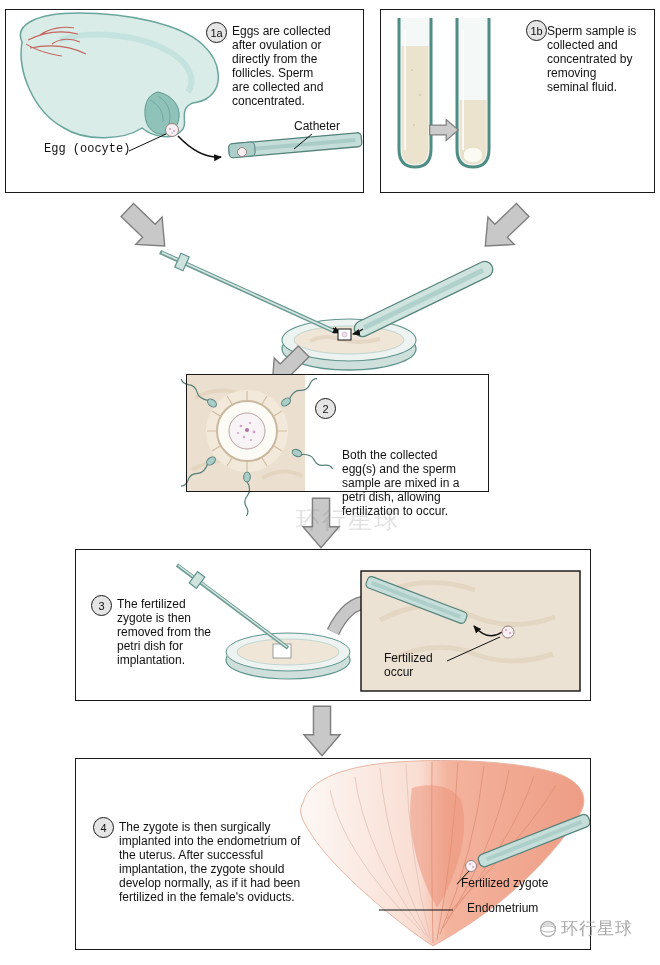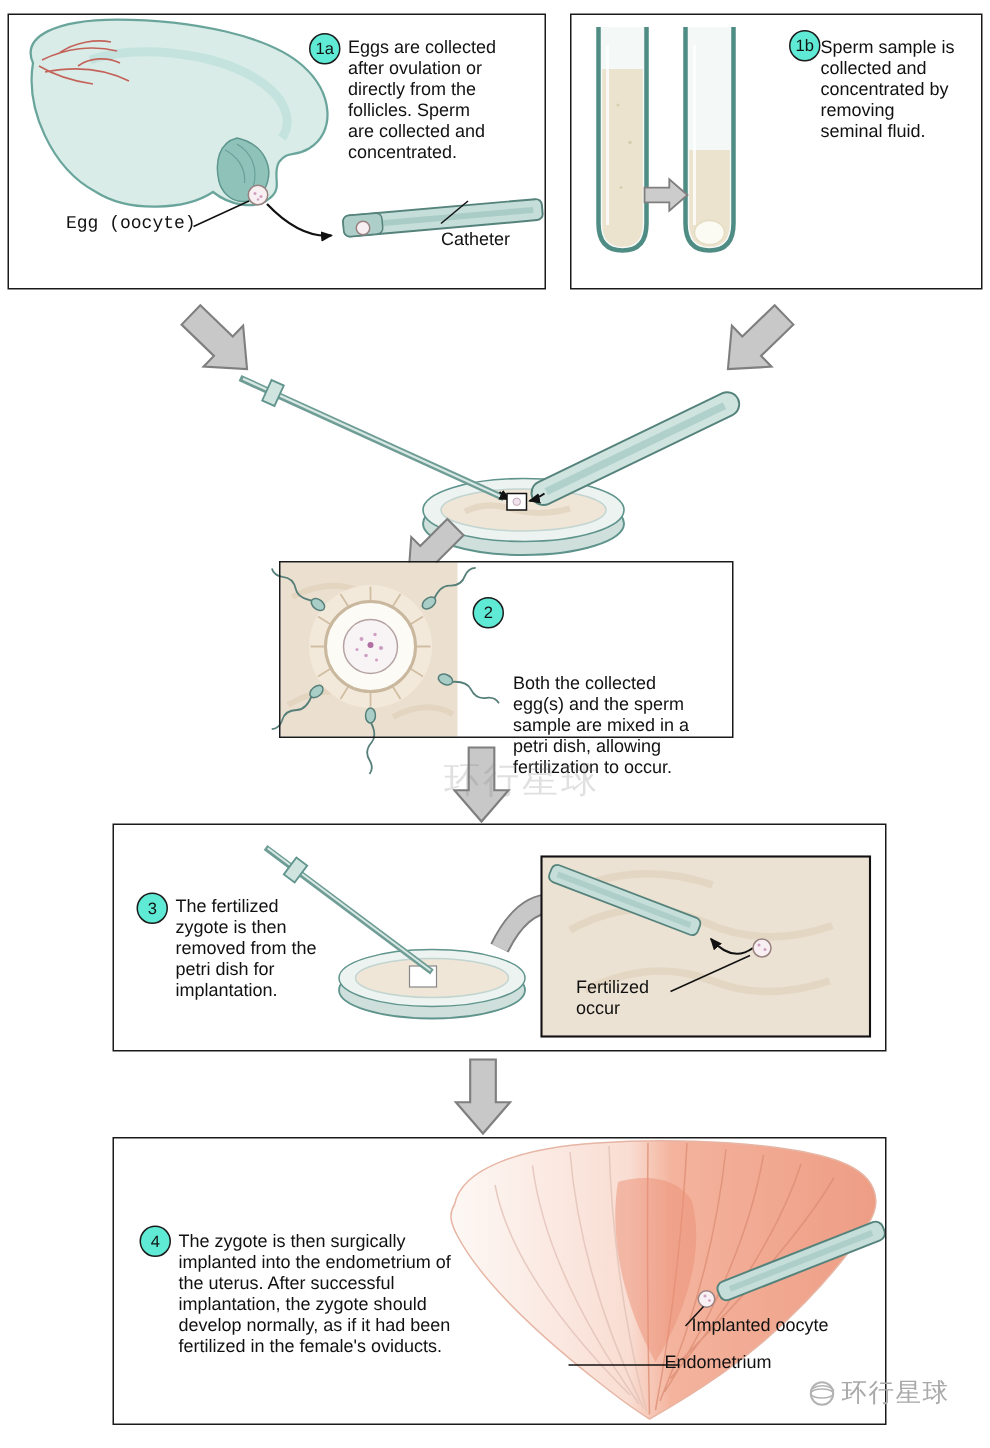--- a/index.html
+++ b/index.html
@@ -1,21 +1,21 @@
 <!DOCTYPE html>
 <html><head>
 <meta charset="utf-8">
 <style>
   * { margin:0; padding:0; box-sizing:border-box; }
   body { background:#ffffff; font-family:"Liberation Sans", sans-serif; color:#111; }
   .page { position:relative; width:660px; height:965px; background:#fff; overflow:hidden; }
   .art { position:absolute; left:0; top:0; z-index:1; }
   .panel { position:absolute; border:1.4px solid #1a1a1a; background:transparent; z-index:2; }
   .badge { position:absolute; width:21px; height:21px; border:1.3px solid #1a1a1a; border-radius:50%;
-           display:flex; align-items:center; justify-content:center; font-size:11px; background:#5eead4; z-index:3; }
+           display:flex; align-items:center; justify-content:center; font-size:11px; background:#e5e5e5; z-index:3; }
   .txt { position:absolute; font-size:12px; line-height:14px; z-index:3; }
   .lbl { position:absolute; font-size:12px; line-height:13.5px; z-index:3; }
   .wm-center { position:absolute; left:296px; top:504px; font-size:24px; letter-spacing:2px;
                color:rgba(130,130,130,0.25); z-index:4; }
   .wm-bottom { position:absolute; left:538px; top:917px; display:flex; align-items:center; gap:3px;
                color:#a9a9a9; font-size:17px; letter-spacing:1px; z-index:4; }
 </style>
 </head>
 <body>
 
@@ -183,24 +183,24 @@
   <div class="badge" style="left:91px; top:595px;">3</div>
   <div class="badge" style="left:93px; top:817px;">4</div>
 
   <div class="txt" style="left:232px; top:24px; width:102px;">Eggs are collected after ovulation or directly from the follicles. Sperm are collected and concentrated.</div>
   <div class="txt" style="left:547px; top:24px; width:92px;">Sperm sample is collected and concentrated by removing seminal fluid.</div>
   <div class="txt" style="left:342px; top:400px; width:128px;margin-top:48px;">Both the collected egg(s) and the sperm sample are mixed in a petri dish, allowing fertilization to occur.</div>
   <div class="txt" style="left:119px; top:820px; width:200px;">The zygote is then surgically implanted into the endometrium of the uterus. After successful implantation, the zygote should develop normally, as if it had been fertilized in the female's oviducts.</div>
   <div class="txt" style="left:117px; top:597px; width:98px;">The fertilized zygote is then removed from the petri dish for implantation.</div>
 
   <div class="lbl" style="left:44px; top:143px;font-family:Liberation Mono, monospace;">Egg (oocyte)</div>
-  <div class="lbl" style="left:294px; top:120px;margin-top:33px;">Catheter</div>
+  <div class="lbl" style="left:294px; top:120px;">Catheter</div>
   <div class="lbl" style="left:384px; top:652px; width:72px;">Fertilized occur</div>
-  <div class="lbl" style="left:461px; top:877px;">Implanted oocyte</div>
-  <div class="lbl" style="left:443px; top:902px;">Endometrium</div>
+  <div class="lbl" style="left:461px; top:877px;">Fertilized zygote</div>
+  <div class="lbl" style="left:467px; top:902px;">Endometrium</div>
 
   <div class="wm-center">环行星球</div>
   <div class="wm-bottom">
     <svg width="20" height="20" viewBox="0 0 20 20">
       <circle cx="10" cy="10" r="7.5" fill="none" stroke="#b3b3b3" stroke-width="1.3"></circle>
       <ellipse cx="10" cy="10" rx="7.5" ry="3" fill="none" stroke="#b3b3b3" stroke-width="1"></ellipse>
       <path d="M 3,7 C 8,4 14,4 18,8" fill="none" stroke="#b3b3b3" stroke-width="1"></path>
     </svg>
     <span>环行星球</span>
   </div>

